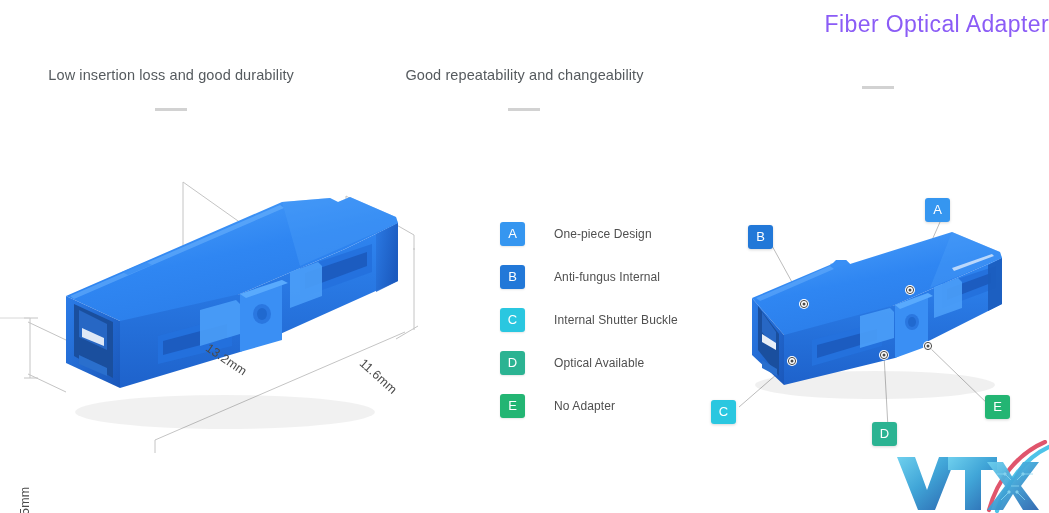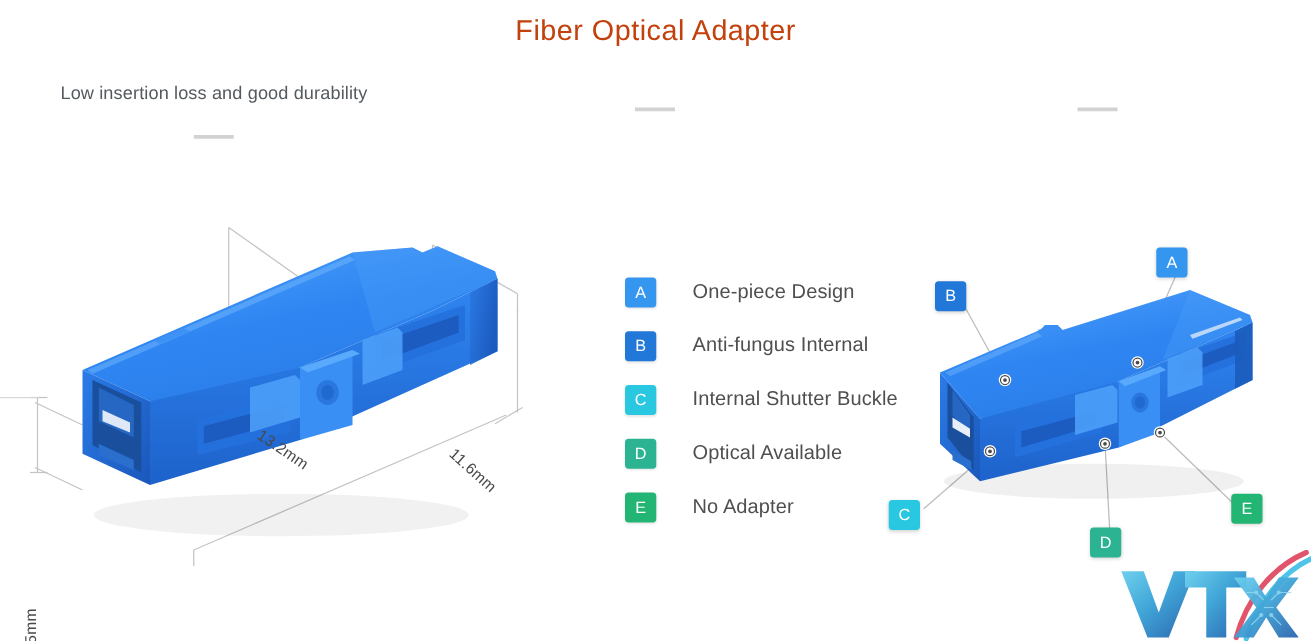--- a/index.html
+++ b/index.html
@@ -19,24 +19,24 @@
     background: #ffffff;
     overflow: hidden;
   }
 
   
   .page-title {
     position: absolute;
     top: 9px;
     left: 0;
     width: 1049px;
-    text-align: center;
+    text-align: right;
     font-size: 23px;
     font-weight: 400;
-    color: #c2410c;
+    color: #8b5cf6;
     letter-spacing: 0.4px;
     line-height: 30px;
   }
   .subtitle-row {
     position: absolute;
     top: 64px;
     left: 0;
     width: 1049px;
     display: flex;
     gap: 11px;
@@ -99,21 +99,21 @@
     border-radius: 3px;
     color: #ffffff;
     font-size: 13px;
     line-height: 24px;
     text-align: center;
     flex: 0 0 auto;
     box-shadow: 0 1px 2px rgba(0,0,0,0.10);
   }
   .legend-label {
     margin-left: 29px;
-    font-size: 16px;
+    font-size: 12px;
     color: #4f4f4f;
     letter-spacing: 0.1px;
     white-space: nowrap;
   }
 
   
   .right-figure {
     position: absolute;
     left: 700px;
     top: 180px;
@@ -155,20 +155,21 @@
 <div id="page">
 
   <div class="page-title">Fiber Optical Adapter</div>
 
   <div class="subtitle-row">
     <div class="subtitle-col">
       <div class="subtitle-text">Low insertion loss and good durability</div>
       <div class="subtitle-rule"></div>
     </div>
     <div class="subtitle-col">
+      <div class="subtitle-text">Good repeatability and changeability</div>
       <div class="subtitle-rule"></div>
     </div>
     <div class="subtitle-col">
       <div class="subtitle-rule"></div>
     </div>
   </div>
 
   <div class="left-figure">
     <svg width="470" height="320" viewBox="0 0 470 320">
       <defs>

